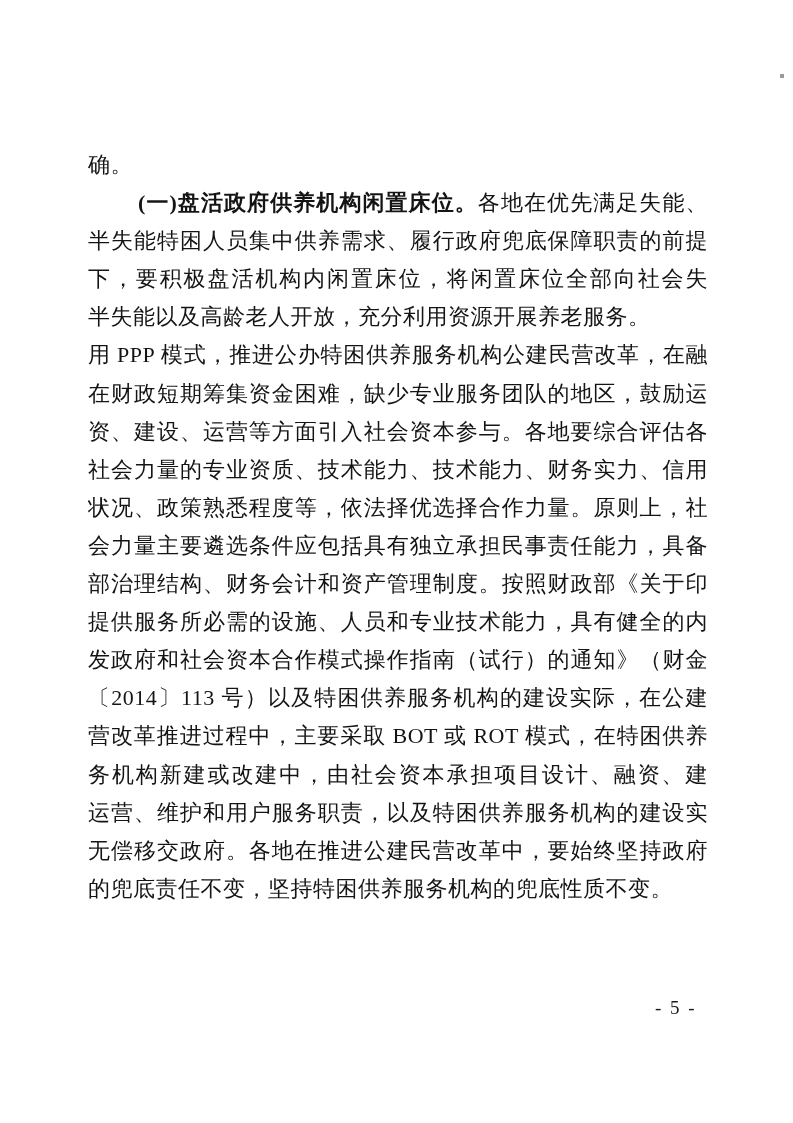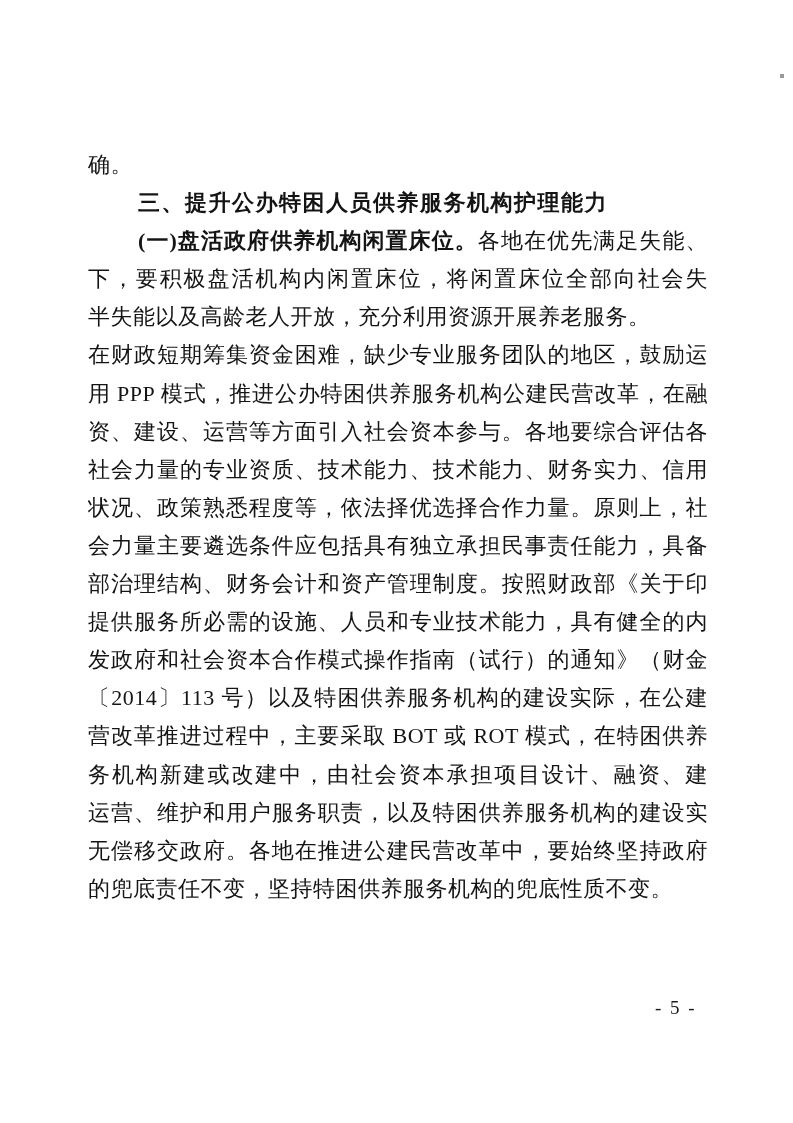--- a/index.html
+++ b/index.html
@@ -66,26 +66,26 @@
     background: #9a9a9a;
   }
 </style>
 </head>
 <body>
 
 <div class="page">
   <div class="scan-dot"></div>
   <div class="text-block" id="text-block">
       <div class="line"><span class="seg-body">确。</span></div>
-      <div class="line indent"><span class="seg-heading">三、提升公办特困人员供养服务机构护理能力</span></div>
       <div class="line fill indent"><span class="seg-lead">(一)盘活政府供养机构闲置床位。</span><span class="seg-body">各地在优先满足失能、</span></div>
+      <div class="line fill"><span class="seg-body">半失能特困人员集中供养需求、履行政府兜底保障职责的前提</span></div>
       <div class="line fill"><span class="seg-body">下，要积极盘活机构内闲置床位，将闲置床位全部向社会失能、</span></div>
       <div class="line"><span class="seg-body">半失能以及高龄老人开放，充分利用资源开展养老服务。</span></div>
+      <div class="line fill"><span class="seg-body">用 PPP 模式，推进公办特困供养服务机构公建民营改革，在融</span></div>
       <div class="line fill"><span class="seg-body">在财政短期筹集资金困难，缺少专业服务团队的地区，鼓励运</span></div>
-      <div class="line fill"><span class="seg-body">用 PPP 模式，推进公办特困供养服务机构公建民营改革，在融</span></div>
       <div class="line fill"><span class="seg-body">资、建设、运营等方面引入社会资本参与。各地要综合评估各</span></div>
       <div class="line fill"><span class="seg-body">社会力量的专业资质、技术能力、技术能力、财务实力、信用</span></div>
       <div class="line fill"><span class="seg-body">状况、政策熟悉程度等，依法择优选择合作力量。原则上，社</span></div>
       <div class="line fill"><span class="seg-body">会力量主要遴选条件应包括具有独立承担民事责任能力，具备</span></div>
       <div class="line fill"><span class="seg-body">部治理结构、财务会计和资产管理制度。按照财政部《关于印</span></div>
       <div class="line fill"><span class="seg-body">提供服务所必需的设施、人员和专业技术能力，具有健全的内</span></div>
       <div class="line fill"><span class="seg-body">发政府和社会资本合作模式操作指南（试行）的通知》（财金</span></div>
       <div class="line fill"><span class="seg-body">〔2014〕113 号）以及特困供养服务机构的建设实际，在公建民</span></div>
       <div class="line fill"><span class="seg-body">营改革推进过程中，主要采取 BOT 或 ROT 模式，在特困供养服</span></div>
       <div class="line fill"><span class="seg-body">务机构新建或改建中，由社会资本承担项目设计、融资、建造、</span></div>

